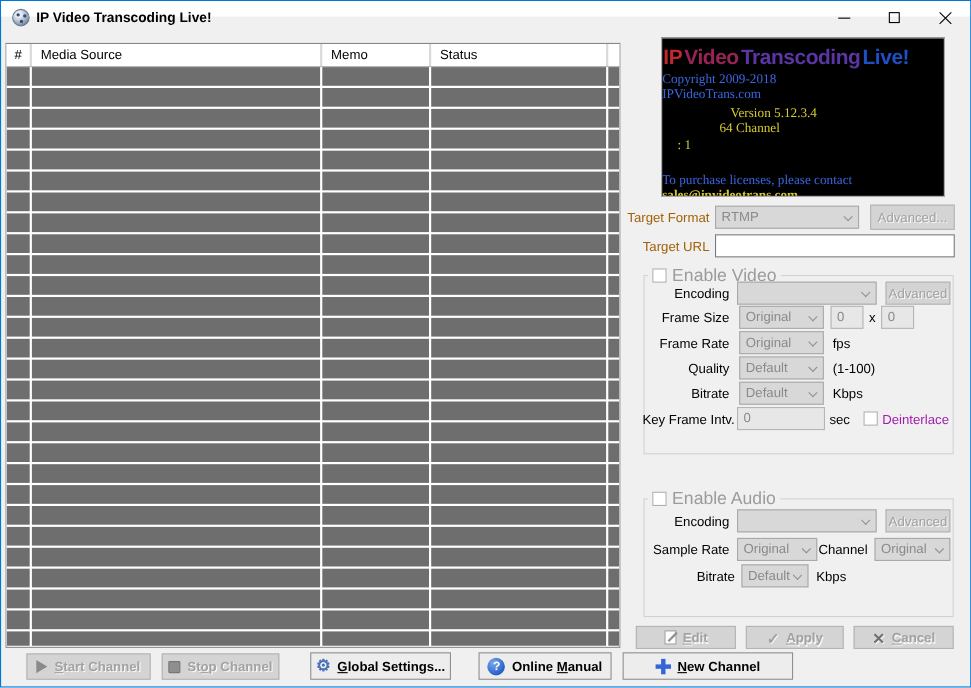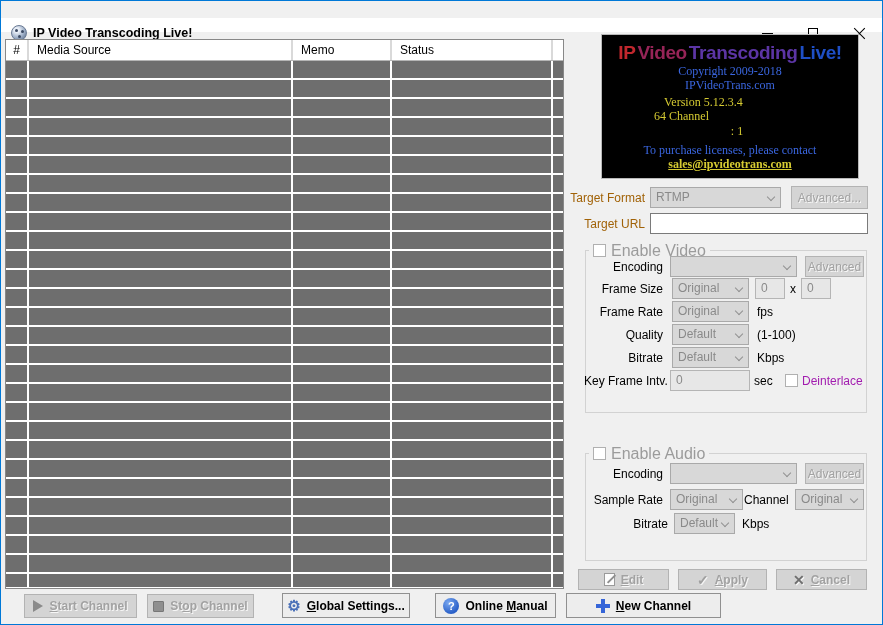--- a/index.html
+++ b/index.html
@@ -2,21 +2,21 @@
 <html style="--accent: #0078d7; --row-gray: #6e6e6e; --banner-blue: #3a66e0; --banner-yellow: #d6cb32;"><head>
 <meta charset="utf-8">
 <style>
   * { margin:0; padding:0; box-sizing:border-box; }
   body { background:#fff; font-family:"Liberation Sans", sans-serif; }
   .window {
     position:relative; width:883px; height:625px;
     border:1px solid var(--accent,#0078d7); background:#f0f0f0; overflow:hidden;
   }
   
-  .titlebar { position:absolute; left:0; top:0; right:0; height:14px; background:#fff;margin-top:17px; }
+  .titlebar { position:absolute; left:0; top:0; right:0; height:14px; background:#fff; }
   .app-icon { position:absolute; left:10px; top:7px; width:16px; height:16px; border-radius:50%;
     background:radial-gradient(circle at 35% 30%, #e8eef7 0 18%, #9fb0c8 55%, #4d5f7d 100%);
     border:1px solid #6a7a94; }
   .app-icon i { position:absolute; width:3px; height:3px; border-radius:50%; background:#3c4a63; }
   .app-icon i:nth-child(1){ left:3px; top:3px; } .app-icon i:nth-child(2){ left:9px; top:4px; } .app-icon i:nth-child(3){ left:6px; top:9px; }
   .title-text { position:absolute; left:32px; top:0; line-height:30px; font-size:12.5px; font-weight:bold; color:#000; }
   .win-btn { position:absolute; top:0; width:46px; height:30px; display:flex; align-items:center; justify-content:center; }
   .wb-min { right:92px; } .wb-max { right:46px; } .wb-close { right:0; }
   .glyph-min { width:11px; height:1px; background:#000; }
   .glyph-max { width:10px; height:10px; border:1px solid #000; }
@@ -29,30 +29,30 @@
   .thead { display:grid; grid-template-columns:21px 262px 97px 159px 1fr; column-gap:2px;
     background:#d9d9d9; height:21px; border-bottom:1px solid #b5b5b5; }
   .thead div { background:#fff; font-size:12px; color:#000; line-height:20px; padding-left:8px; white-space:nowrap; overflow:hidden; }
   .thead .c0 { text-align:center; padding-left:0; }
   .tbody { height:526px; overflow:hidden; background:#fff; }
   .trow { display:grid; grid-template-columns:21px 262px 97px 159px 1fr; column-gap:2px; height:17px; margin-bottom:2px; }
   .trow div { background:var(--row-gray,#6e6e6e); }
 
   
   .banner { position:absolute; left:600px; top:33px; width:258px; height:145px; background:#000;
-    border:1px solid #b9b9b9; display:flex; flex-direction:column; align-items:center; padding-top:6px; overflow:hidden; }
+    border:1px solid #b9b9b9; display:flex; flex-direction:column; align-items:flex-start; padding-top:6px; overflow:hidden; }
   .banner-title { font-size:19px; font-weight:bold; line-height:23px; white-space:nowrap; letter-spacing:-0.4px; }
   .banner-title span { padding:0 1px; }
   .bline { font-size:12px; line-height:14px;font-family:Liberation Serif, serif; }
   .blue { color:var(--banner-blue,#3a66e0); }
   .yellow { color:var(--banner-yellow,#d6cb32); }
   .ver-block { align-self:flex-start; margin-left:52px; margin-top:3px; text-align:left; }
   .ver-block .v1 { padding-left:10px; }
   .license-line { margin-top:1px; padding-left:14px; }
-  .purchase { margin-top:5px; }
+  .purchase { margin-top:18px; }
   .email { font-weight:bold; text-decoration:underline; }
 
   
   .flabel { position:absolute; font-size:12px; color:#a16207; text-align:right; line-height:22px; white-space:nowrap; }
   .suffix { position:absolute; font-size:12px; color:#000; line-height:22px; white-space:nowrap; }
   .combo { position:absolute; height:21px; border:1px solid #a9a9a9; background:#d8d8d8;
     font-size:12px; color:#8a8a8a; line-height:19px; padding-left:5px; white-space:nowrap; }
   .combo .chev { position:absolute; right:6px; top:6px; width:6px; height:6px;
     border-right:1.5px solid #919191; border-bottom:1.5px solid #919191; transform:rotate(45deg); }
   .tinput { position:absolute; height:21px; border:1px solid #b5b5b5; background:#e7e7e7;

